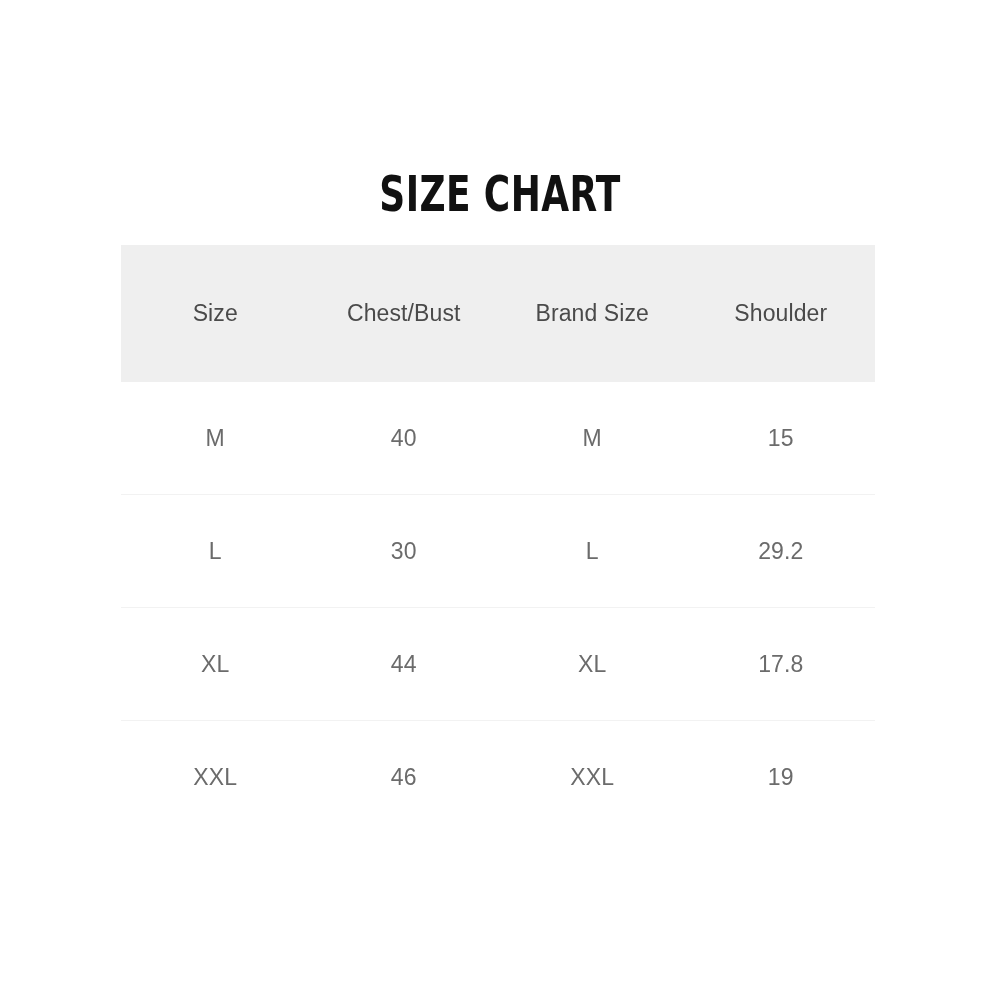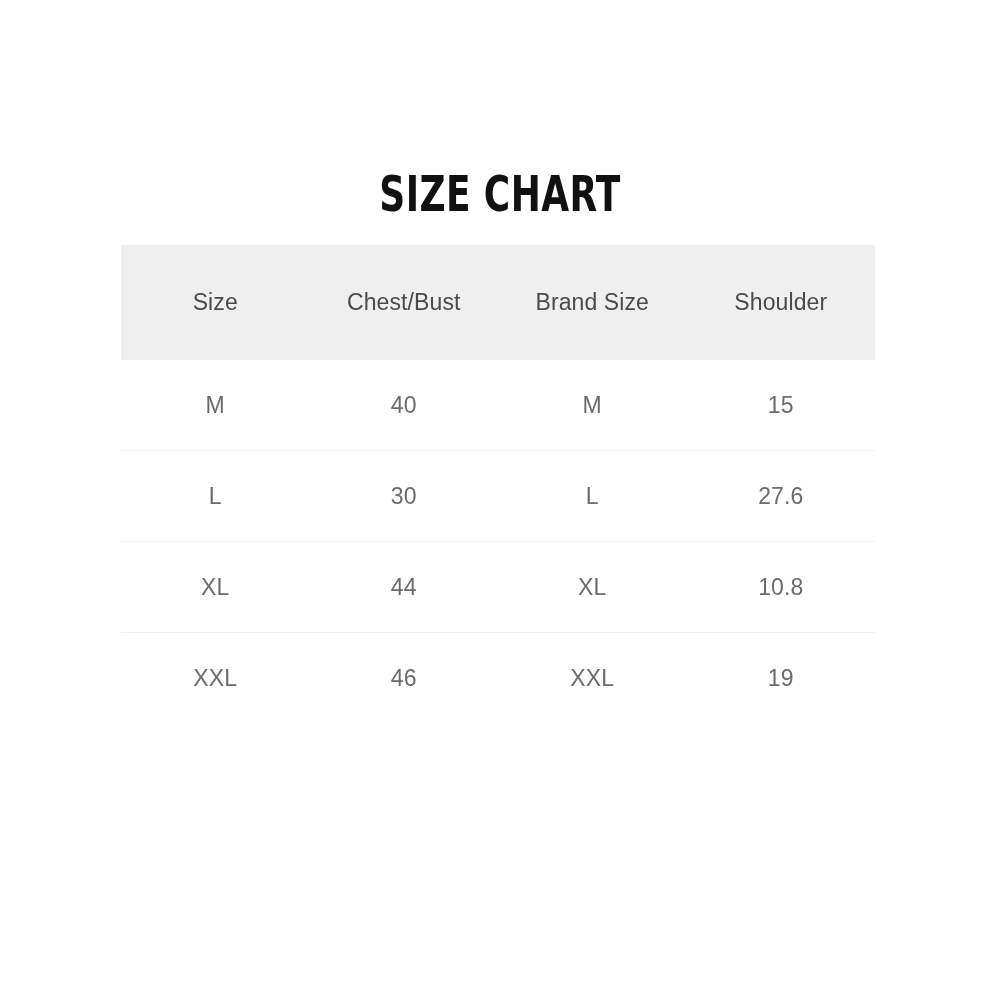--- a/index.html
+++ b/index.html
@@ -47,21 +47,21 @@
     top: 245px;
     width: 754px;
     border-collapse: collapse;
     table-layout: fixed;
   }
 
   .size-table th,
   .size-table td {
     width: 25%;
     text-align: center;
-    padding: 0;
+    padding: 11px;
     margin: 0;
     font-weight: 400;
   }
 
   .size-table thead tr {
     background: #efefef;
   }
 
   .size-table thead th {
     height: 115px;
@@ -105,27 +105,27 @@
       <tr>
         <td>M</td>
         <td>40</td>
         <td>M</td>
         <td>15</td>
       </tr>
       <tr>
         <td>L</td>
         <td>30</td>
         <td>L</td>
-        <td>27.6</td>
+        <td>29.2</td>
       </tr>
       <tr>
         <td>XL</td>
         <td>44</td>
         <td>XL</td>
-        <td>10.8</td>
+        <td>17.8</td>
       </tr>
       <tr>
         <td>XXL</td>
         <td>46</td>
         <td>XXL</td>
         <td>19</td>
       </tr>
     </tbody>
   </table>
 

